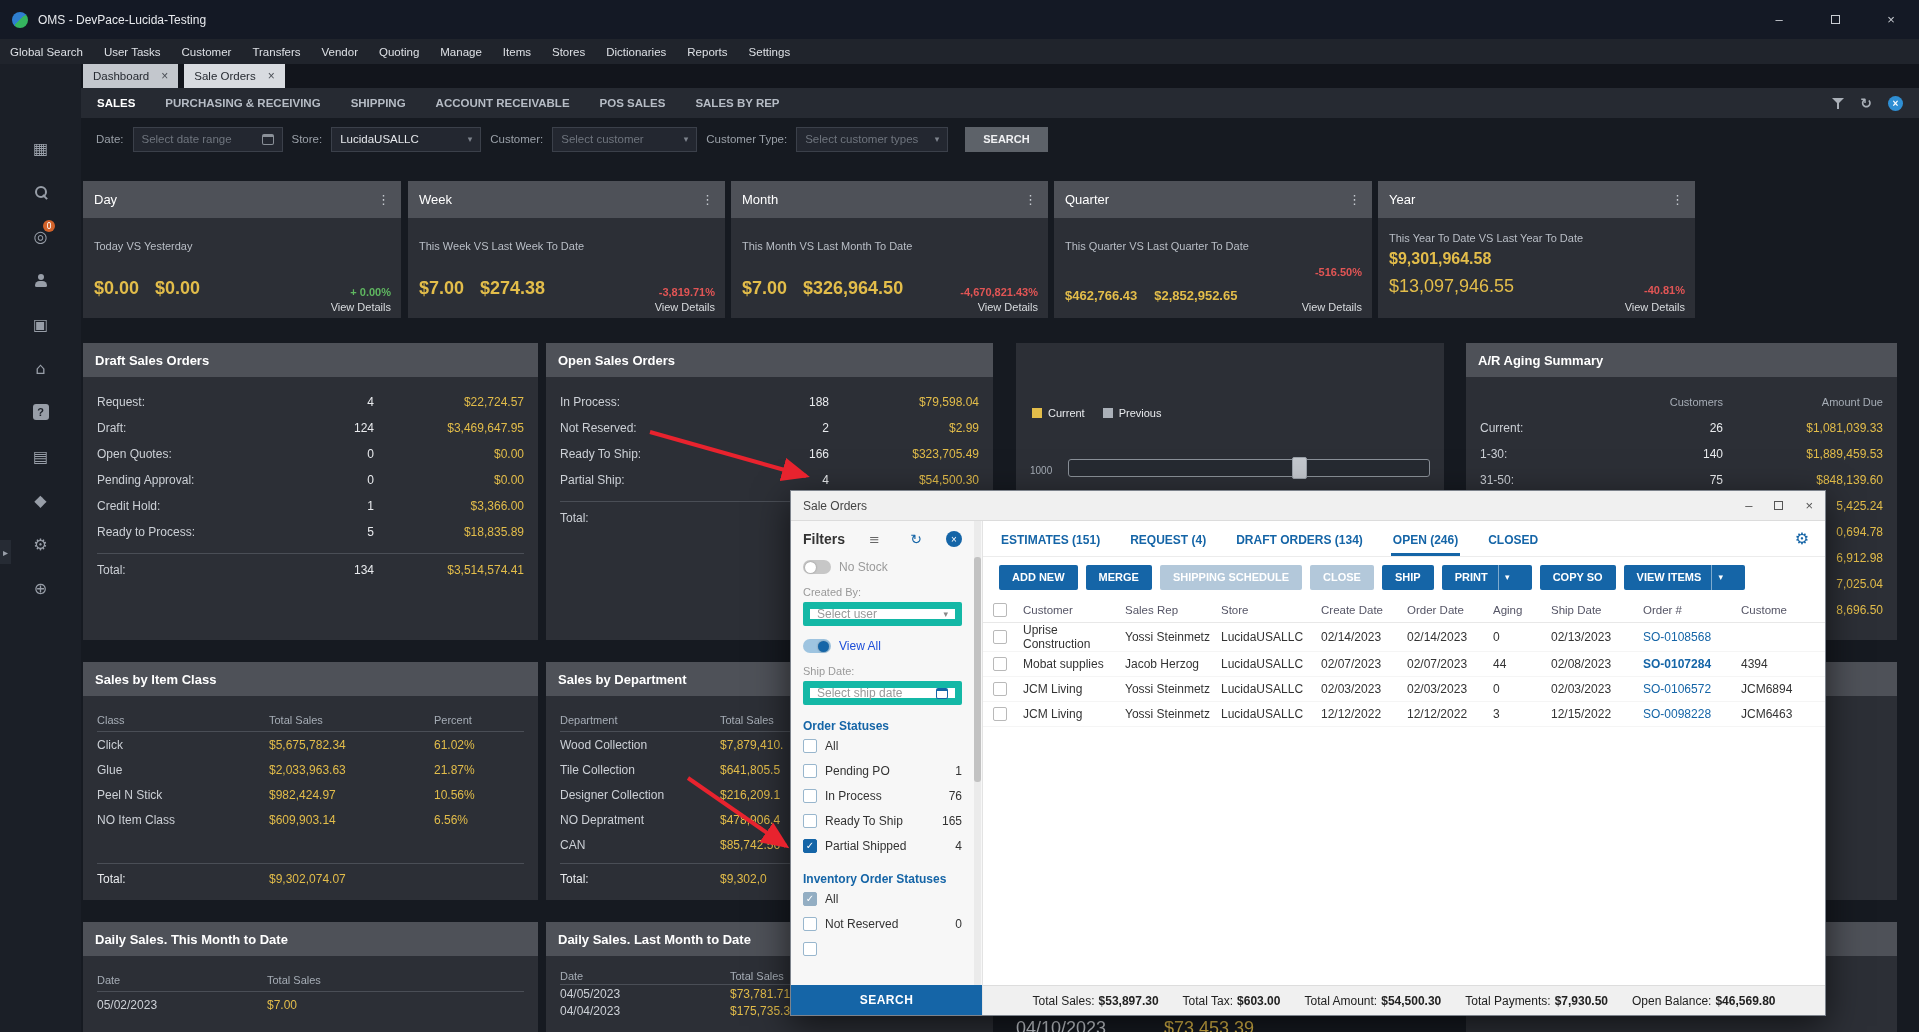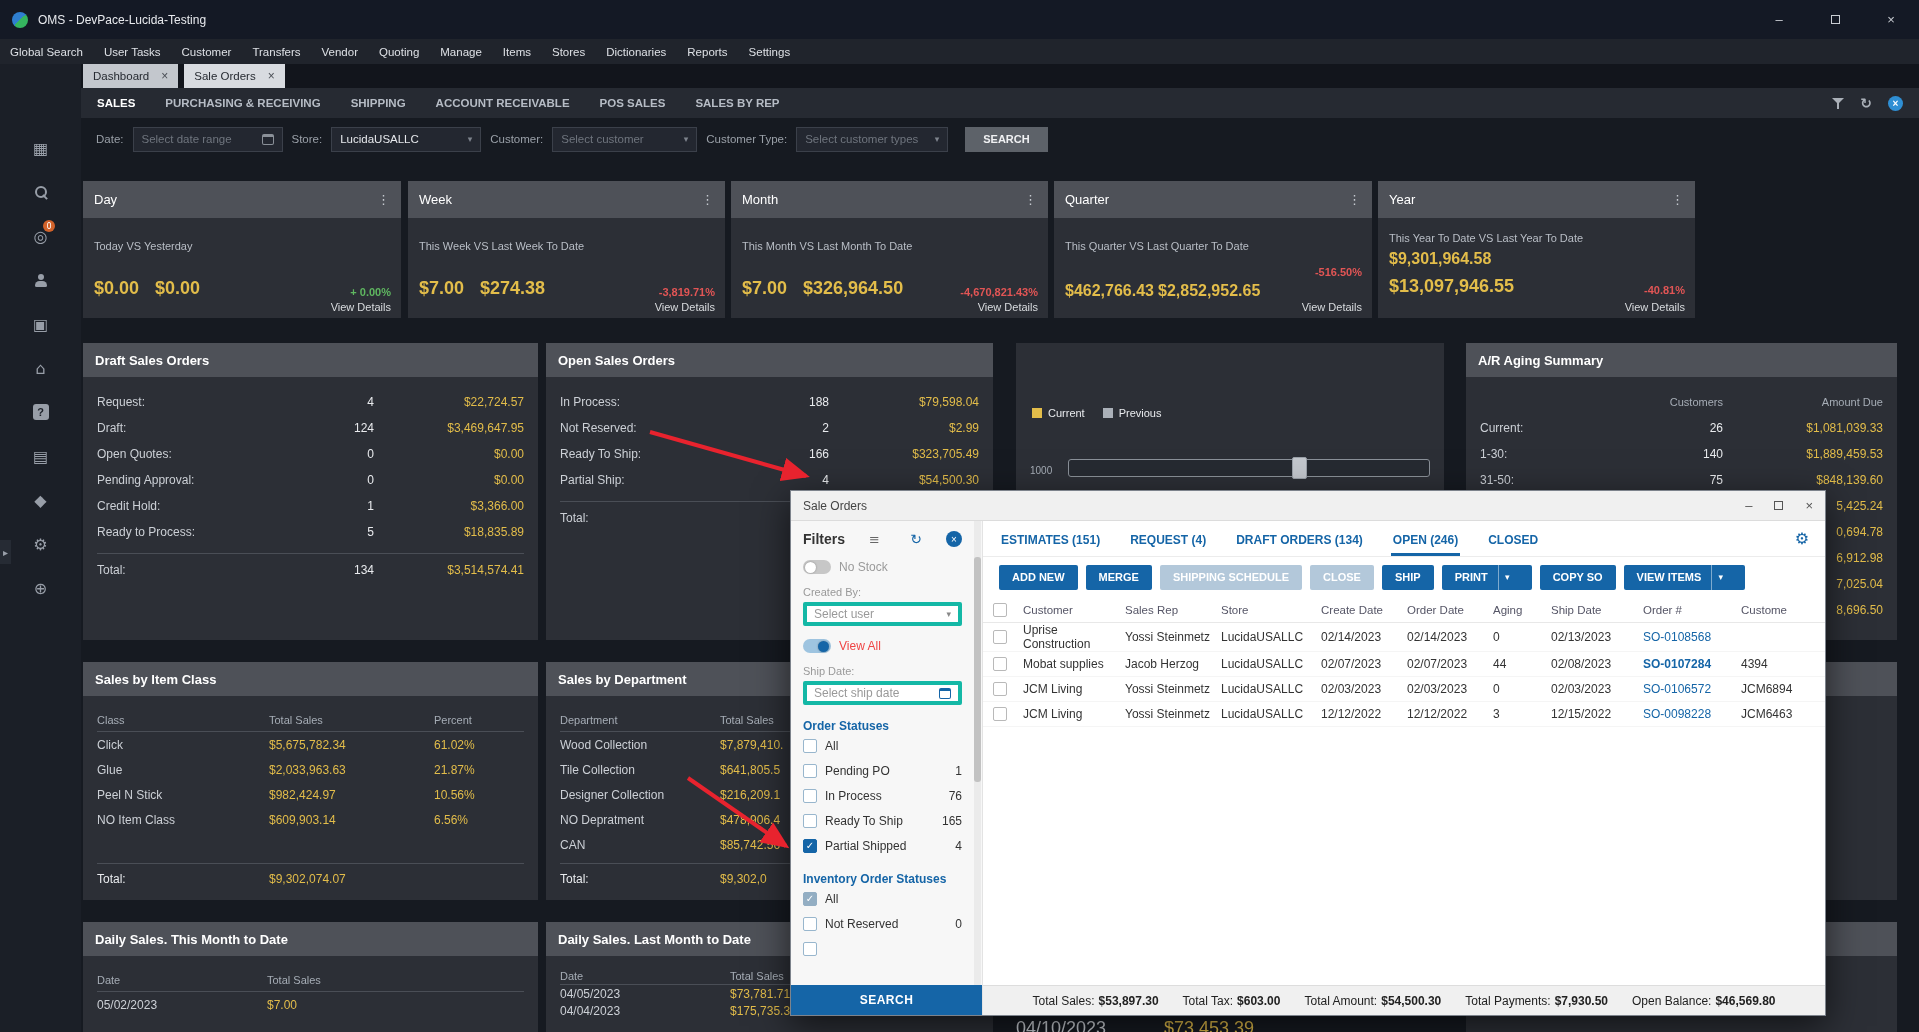--- a/index.html
+++ b/index.html
@@ -69,27 +69,27 @@
   .go{height:25px;background:#5d6269;color:#f0f1f3;display:flex;align-items:center;padding:0 18px;
       font-weight:bold;font-size:11px;margin-left:8px}
 
   
   .kcard{position:absolute;top:181px;height:137px;background:var(--pbody);z-index:1}
   .k-h{height:37px;background:var(--phead);display:flex;align-items:center;padding:0 11px;color:#fff;font-size:13px;font-weight:normal}
   .keb{margin-left:auto;color:#c6cad0;font-size:13px}
   .k-b{position:absolute;top:37px;left:0;right:0;bottom:0}
   .k-sub{position:absolute;left:11px;top:22px;font-size:11px;color:#b9bec6;white-space:nowrap}
   .k-vals{position:absolute;left:11px;top:60px;display:flex;gap:16px;font-size:18px;font-weight:bold;color:var(--gold);white-space:nowrap}
-  .k-vals.tight{font-size:16px;gap:4px;top:64px}
+  .k-vals.tight{font-size:13px;gap:17px;top:70px}
   .k-delta{position:absolute;right:10px;top:68px;font-size:11px;font-weight:bold}
   .k-view{position:absolute;right:10px;bottom:5px;font-size:11px;color:#d9dcdf}
   .pos{color:var(--green)} .neg{color:var(--red)}
   .k-sub.yr{top:14px}
   .k-v1y{position:absolute;left:11px;top:32px;font-size:16px;font-weight:bold;color:var(--gold)}
-  .k-v2y{position:absolute;left:11px;top:58px;font-size:18px;font-weight:bold;color:var(--gold)}
+  .k-v2y{position:absolute;left:11px;top:58px;font-size:18px;font-weight:normal;color:var(--gold)}
   .k-delta.yr{top:66px}
 
   
   .panel{position:absolute;background:var(--pbody);z-index:1}
   .p-h{height:34px;background:var(--phead);color:#fff;font-size:13px;font-weight:bold;display:flex;align-items:center;padding:0 12px}
   .p-b{position:absolute;top:34px;left:0;right:0;bottom:0;padding:12px 14px;display:flex;flex-direction:column}
   .prow{display:flex;align-items:center;height:26px;font-size:12px}
   .pl{flex:1;color:var(--txt)}
   .pc{width:70px;text-align:right;color:#e9ebee}
   .pa{width:150px;text-align:right;color:var(--gold)}
@@ -124,27 +124,27 @@
   .mo-ctrl .sqd{width:9px;height:9px;border:1px solid #555;display:inline-block}
   .mo-filters{position:absolute;left:0;top:30px;bottom:0;width:192px;background:#f7f7f7;border-right:1px solid #e3e3e3;
               padding:10px 20px 40px 12px}
   .f-head{display:flex;align-items:center;gap:24px}
   .f-title{font-size:14px;font-weight:bold;color:#333}
   .i-sort{color:#666;font-size:13px}
   .i-refresh{margin-left:auto;color:var(--blue);font-size:14px}
   .i-closec{width:16px;height:16px;border-radius:50%;background:var(--blue);color:#fff;display:flex;
             align-items:center;justify-content:center;font-size:10px}
   .f-tgrow{display:flex;align-items:center;gap:8px;margin-top:13px;font-size:12px;color:#9a9a9a}
-  .f-tgrow.on{color:#ef4444}
+  .f-tgrow.on{color:#1d4ed8}
   .tg{width:28px;height:14px;border-radius:8px;background:#c7c7c7;position:relative;flex:none}
   .tg i{position:absolute;top:1.5px;left:2px;width:11px;height:11px;border-radius:50%;background:#fff;box-shadow:0 0 2px rgba(0,0,0,.35)}
   .tg.on{background:#9ec4e0}
   .tg.on i{left:15px;background:var(--blue)}
   .f-lbl{margin-top:12px;font-size:11px;color:#999}
-  .f-field{margin-top:4px;height:24px;background:#fff;border:4px solid #14b8a6;border-radius:2px;display:flex;
+  .f-field{margin-top:4px;height:24px;background:#fff;border:7px solid #14b8a6;border-radius:2px;display:flex;
            align-items:center;padding:0 7px;color:#999;justify-content:space-between;font-size:12px}
   .f-sect{margin-top:14px;font-weight:bold;color:var(--blue);font-size:12px}
   .cbrow{display:flex;align-items:center;gap:8px;height:25px;color:#333}
   .cb{width:14px;height:14px;border:1px solid #98b6cd;border-radius:2px;background:#fff;flex:none;display:flex;
       align-items:center;justify-content:center;font-size:10px;color:#fff}
   .cb.on{background:var(--blue);border-color:var(--blue)}
   .cb.onm{background:#93aec3;border-color:#93aec3}
   .cbn{margin-left:auto}
   .f-search{position:absolute;left:0;right:0;bottom:0;height:30px;background:var(--blue);color:#fff;display:flex;
             align-items:center;justify-content:center;font-weight:bold;letter-spacing:.5px}

